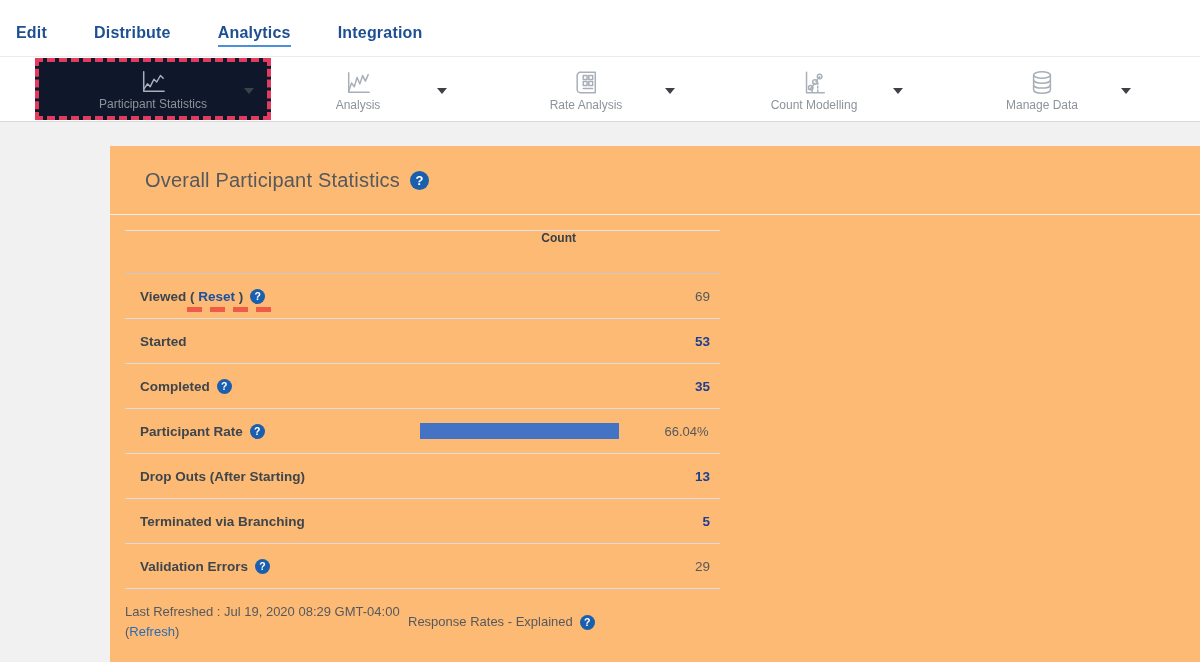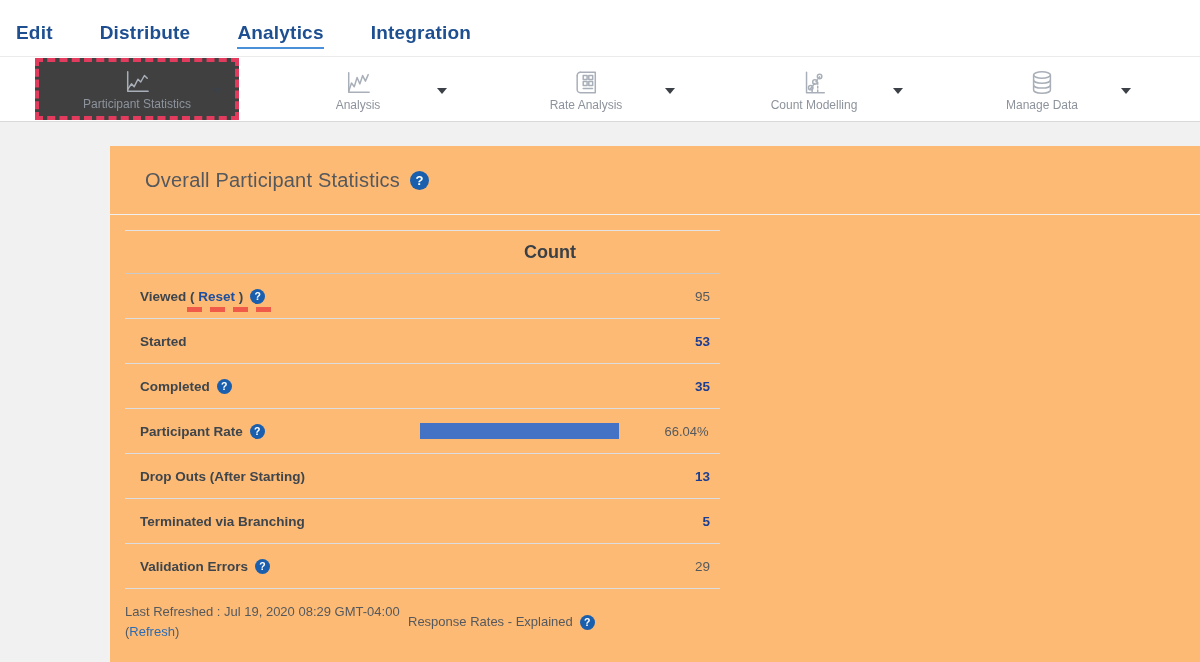--- a/index.html
+++ b/index.html
@@ -9,37 +9,37 @@
     font-family:"Liberation Sans", sans-serif;
   }
 
   
   .nav {
     position:absolute; top:0; left:0; right:0; height:56px;
     display:flex; align-items:center; padding:14px 0 0 16px; gap:47px;
     background:#fff;
   }
   .nav-item {
-    font-size:19px; font-weight:700; color:#1d4f91; cursor:pointer;
+    font-size:16px; font-weight:700; color:#1d4f91; cursor:pointer;
     padding-bottom:3px; border-bottom:2px solid transparent; letter-spacing:.2px;
   }
   .nav-item.active { border-bottom-color:#4a90d9; }
 
   
   .toolbar {
     position:absolute; top:56px; left:0; right:0; height:66px; background:#fff;
     border-top:1px solid #ebebeb; border-bottom:1px solid #d9d9d9;
   }
   .tb-item {
     position:absolute; top:3px; width:210px; height:59px; cursor:pointer;
     display:flex; flex-direction:column; align-items:center; justify-content:center;
   }
   .tb-item.selected {
-    background:#404040; border:4px dashed #e23b5d; top:1px; height:62px;
-    margin-left:-3px; width:204px;align-items:center;
+    background:#0f172a; border:4px dashed #e23b5d; top:1px; height:62px;
+    margin-left:-3px; width:236px;align-items:center;
   }
   .tb-icon { height:28px; display:flex; align-items:flex-end; justify-content:center; }
   .tb-icon svg { stroke:#a9afb8; fill:none; stroke-width:1.6; stroke-linecap:round; stroke-linejoin:round; }
   .tb-label { font-size:12px; color:#8d939c; margin-top:2px; white-space:nowrap; }
   .caret {
     position:absolute; right:16px; top:28px; width:0; height:0;
     border-left:5px solid transparent; border-right:5px solid transparent;
     border-top:6px solid #3c4147;
   }
   .tb-item.selected .caret { right:13px; top:26px; }
@@ -58,22 +58,22 @@
     width:15px; height:15px; border-radius:50%; background:#195fae;
     color:#fff; font-size:10.5px; font-weight:700; margin-left:7px;
     cursor:pointer; flex:0 0 auto;
   }
   .help.big { width:19px; height:19px; font-size:13px; margin-left:10px; }
 
   
   .stats-table { position:absolute; left:15px; top:84px; width:595px; }
   .thead {
     height:44px; border-top:1px solid #e3e3e3; border-bottom:1px solid #c9cacc;
-    display:flex; align-items:center; justify-content:flex-end; padding-right:144px;
-    font-size:18px; font-weight:700; color:#3a4046;
+    display:flex; align-items:flex-start; justify-content:flex-end; padding-right:144px;
+    font-size:12px; font-weight:700; color:#3a4046;
   }
   .trow {
     position:relative; height:45px; border-bottom:1px solid #dcdde0;
     display:flex; align-items:center;
   }
   .tlabel {
     margin-left:15px; font-size:13.5px; font-weight:700; color:#3e454c;
     display:flex; align-items:center; white-space:pre;
   }
   .tvalue { margin-left:auto; margin-right:10px; font-size:13.5px; }
@@ -185,21 +185,21 @@
     </div>
 
     <div class="stats-table">
       <div class="thead">
         <span>Count</span>
       </div>
 
       <div>
           <div class="trow">
             <div class="tlabel"><span>Viewed ( </span><a class="link">Reset</a><span> )</span><span class="help">?</span></div>
-            <div class="tvalue muted">95</div>
+            <div class="tvalue muted">69</div>
             <div class="red-underline"></div>
           </div>
           <div class="trow">
             <div class="tlabel"><span>Started</span></div>
             <div class="tvalue accent">53</div>
           </div>
           <div class="trow">
             <div class="tlabel"><span>Completed</span><span class="help">?</span></div>
             <div class="tvalue accent">35</div>
           </div>

